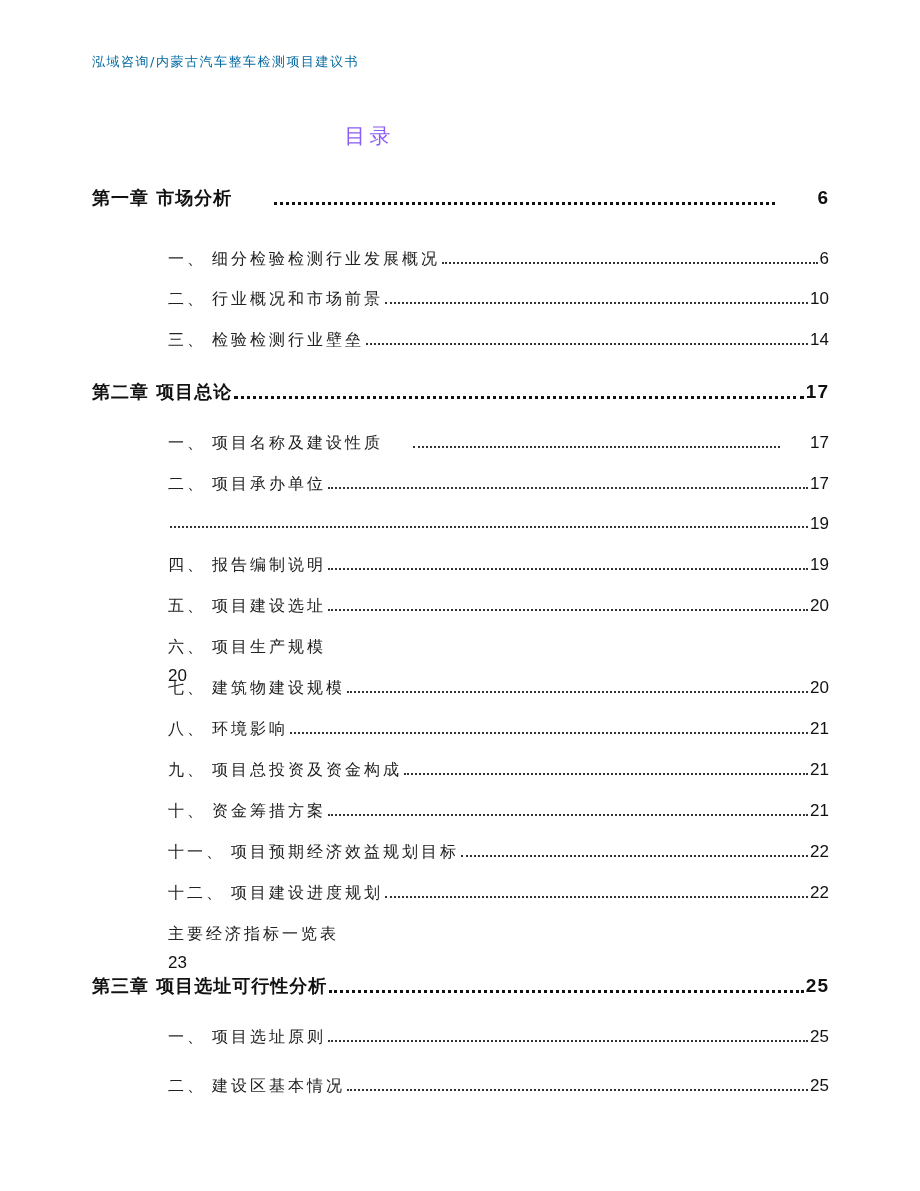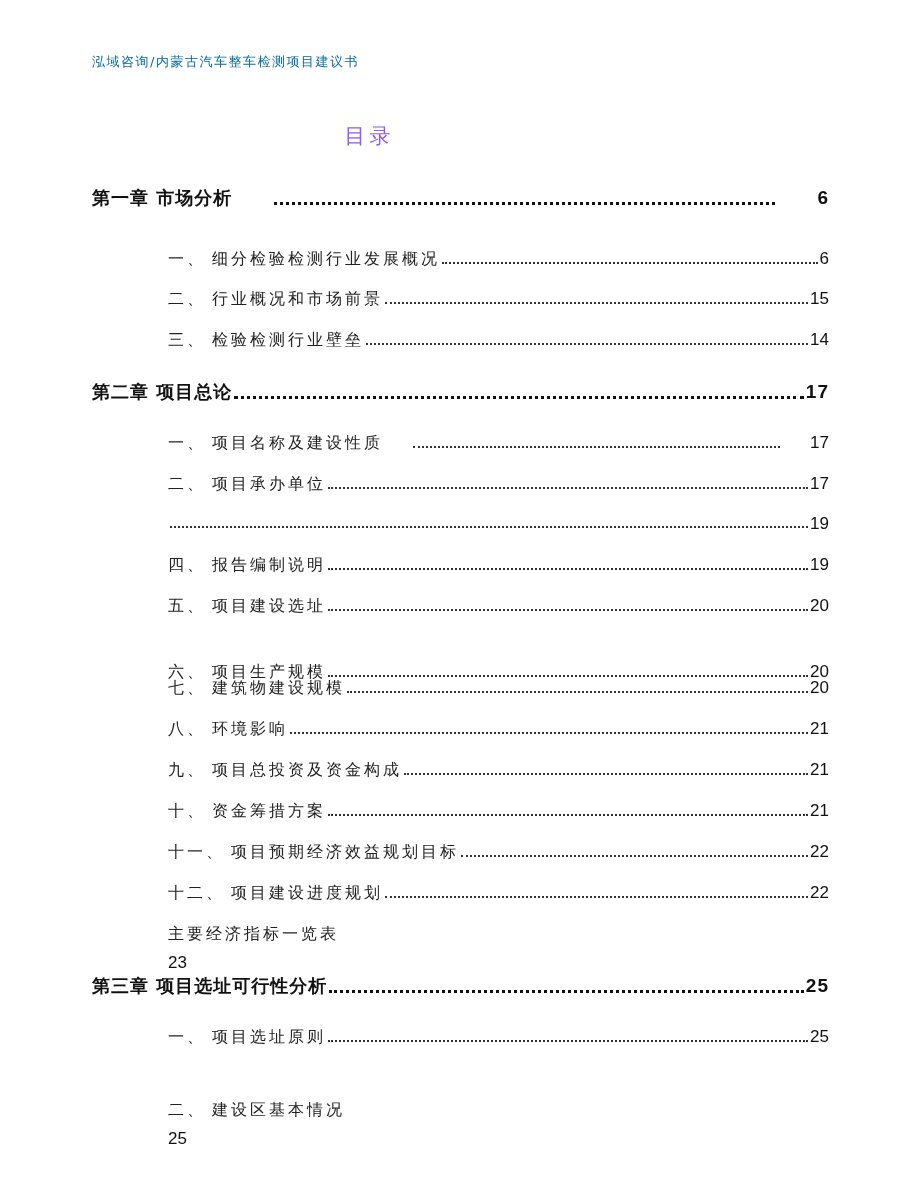--- a/index.html
+++ b/index.html
@@ -46,21 +46,21 @@
       <span class="page">6</span>
     </div>
     <div class="row section" style="top: 249px;">
       <span class="label"><span class="num">一、</span><span>细分检验检测行业发展概况</span></span>
       <span class="leader"></span>
       <span class="page">6</span>
     </div>
     <div class="row section" style="top: 289px;">
       <span class="label"><span class="num">二、</span><span>行业概况和市场前景</span></span>
       <span class="leader"></span>
-      <span class="page">15</span>
+      <span class="page">10</span>
     </div>
     <div class="row section" style="top: 330px;">
       <span class="label"><span class="num">三、</span><span>检验检测行业壁垒</span></span>
       <span class="leader"></span>
       <span class="page">14</span>
     </div>
     <div class="row chapter" style="top: 380px;">
       <span class="label"><span>第二章 项目总论</span></span>
       <span class="leader"></span>
       <span class="page">17</span>
@@ -82,21 +82,21 @@
     <div class="row section" style="top: 555px;">
       <span class="label"><span class="num">四、</span><span>报告编制说明</span></span>
       <span class="leader"></span>
       <span class="page">19</span>
     </div>
     <div class="row section" style="top: 596px;">
       <span class="label"><span class="num">五、</span><span>项目建设选址</span></span>
       <span class="leader"></span>
       <span class="page">20</span>
     </div>
-    <div class="row section" style="top: 662px;">
+    <div class="row section" style="top: 637px; flex-direction: column;">
       <span class="label"><span class="num">六、</span><span>项目生产规模</span></span>
       <span class="leader"></span>
       <span class="page">20</span>
     </div>
     <div class="row section" style="top: 678px; justify-content: flex-end;">
       <span class="label"><span class="num">七、</span><span>建筑物建设规模</span></span>
       <span class="leader"></span>
       <span class="page">20</span>
     </div>
     <div class="row section" style="top: 719px;">
@@ -132,18 +132,18 @@
     <div class="row chapter" style="top: 974px;">
       <span class="label"><span>第三章 项目选址可行性分析</span></span>
       <span class="leader"></span>
       <span class="page">25</span>
     </div>
     <div class="row section" style="top: 1027px;">
       <span class="label"><span class="num">一、</span><span>项目选址原则</span></span>
       <span class="leader"></span>
       <span class="page">25</span>
     </div>
-    <div class="row section" style="top: 1100px; flex-direction: column;">
+    <div class="row section" style="top: 1076px;">
       <span class="label"><span class="num">二、</span><span>建设区基本情况</span></span>
       <span class="leader"></span>
       <span class="page">25</span>
     </div>
   </div>
 
 </body></html>

